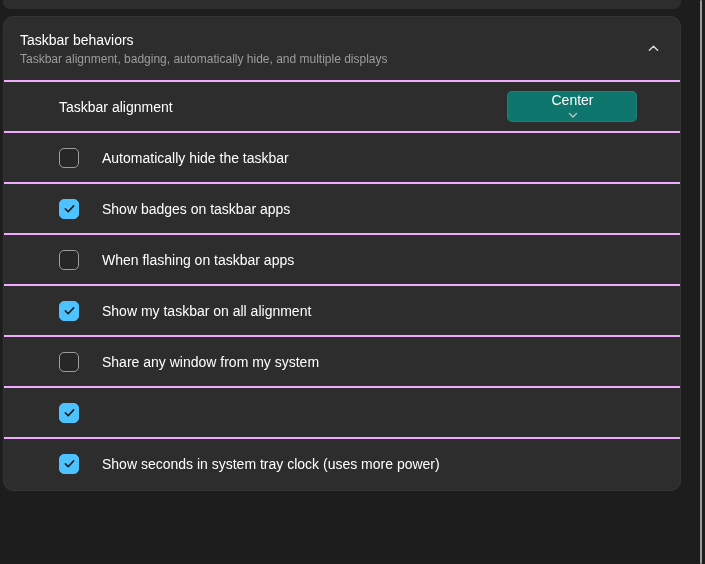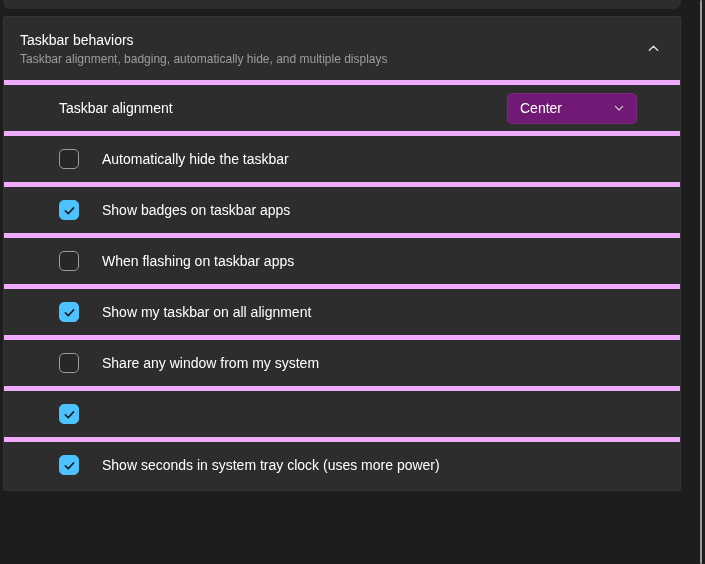--- a/index.html
+++ b/index.html
@@ -15,66 +15,67 @@
     position:absolute; left:3px; top:0;
     width:678px; height:9px;
     background:#2d2d2d;
     border-radius:0 0 7px 7px;
   }
   .card-main {
     position:absolute; left:3px; top:16px;
     width:678px;
     background:#2d2d2d;
     border:1px solid rgba(255,255,255,0.04);
-    border-radius:3px;
+    border-radius:11px;
     overflow:hidden;
     padding-bottom:2px;
   }
   .expander-header {
     height:63px;
     display:flex; align-items:center;
     padding:0 19px 0 16px;
     cursor:default;
   }
   .hd-text { flex:1; min-width:0; }
   .title { font-size:14px; color:#ffffff; line-height:18px; }
   .subtitle { font-size:12px; color:#9d9d9d; line-height:15px; margin-top:3px; }
   .chev-up { display:flex; align-items:center; justify-content:center; width:16px; height:16px; }
   .rows {}
   .row {
     height:51px;
     display:flex; align-items:center;
     padding:0 43px 0 55px;
-    border-top:5px solid #f0abfc;
+    border-top:2px solid #f0abfc;
   }
   .checkbox {
     flex:0 0 auto;
     width:20px; height:20px;
     border-radius:5px;
     border:1px solid #9d9d9d;
     background:rgba(0,0,0,0.12);
     display:flex; align-items:center; justify-content:center;
     cursor:pointer;
   }
   .checkbox .check { display:none; }
   .checkbox.checked { background:#4cc2ff; border-color:#4cc2ff; }
   .checkbox.checked .check { display:block; }
   .cb-label { font-size:14px; color:#ffffff; margin-left:23px; white-space:nowrap; }
   .sel-label { font-size:14px; color:#ffffff; white-space:nowrap; }
   .dropdown {
     margin-left:auto;
     width:130px; height:31px;
-    background:#701a75;
+    background:#0f766e;
     border:1px solid rgba(255,255,255,0.07);
     border-radius:5px;
     display:flex; align-items:center;
     padding:0 11px 0 12px;
     color:#ffffff; font-size:14px;
     font-family:inherit;
     cursor:pointer;
+    flex-direction:column;
   }
   .dd-value { flex:1; text-align:left; white-space:nowrap; }
   .dd-chev { flex:0 0 auto; display:flex; align-items:center; }
   .scrollbar {
     position:absolute; right:3px; top:0;
     width:2px; height:564px;
     background:#9a9a9a;
     border-radius:1px;
   }
 </style>

